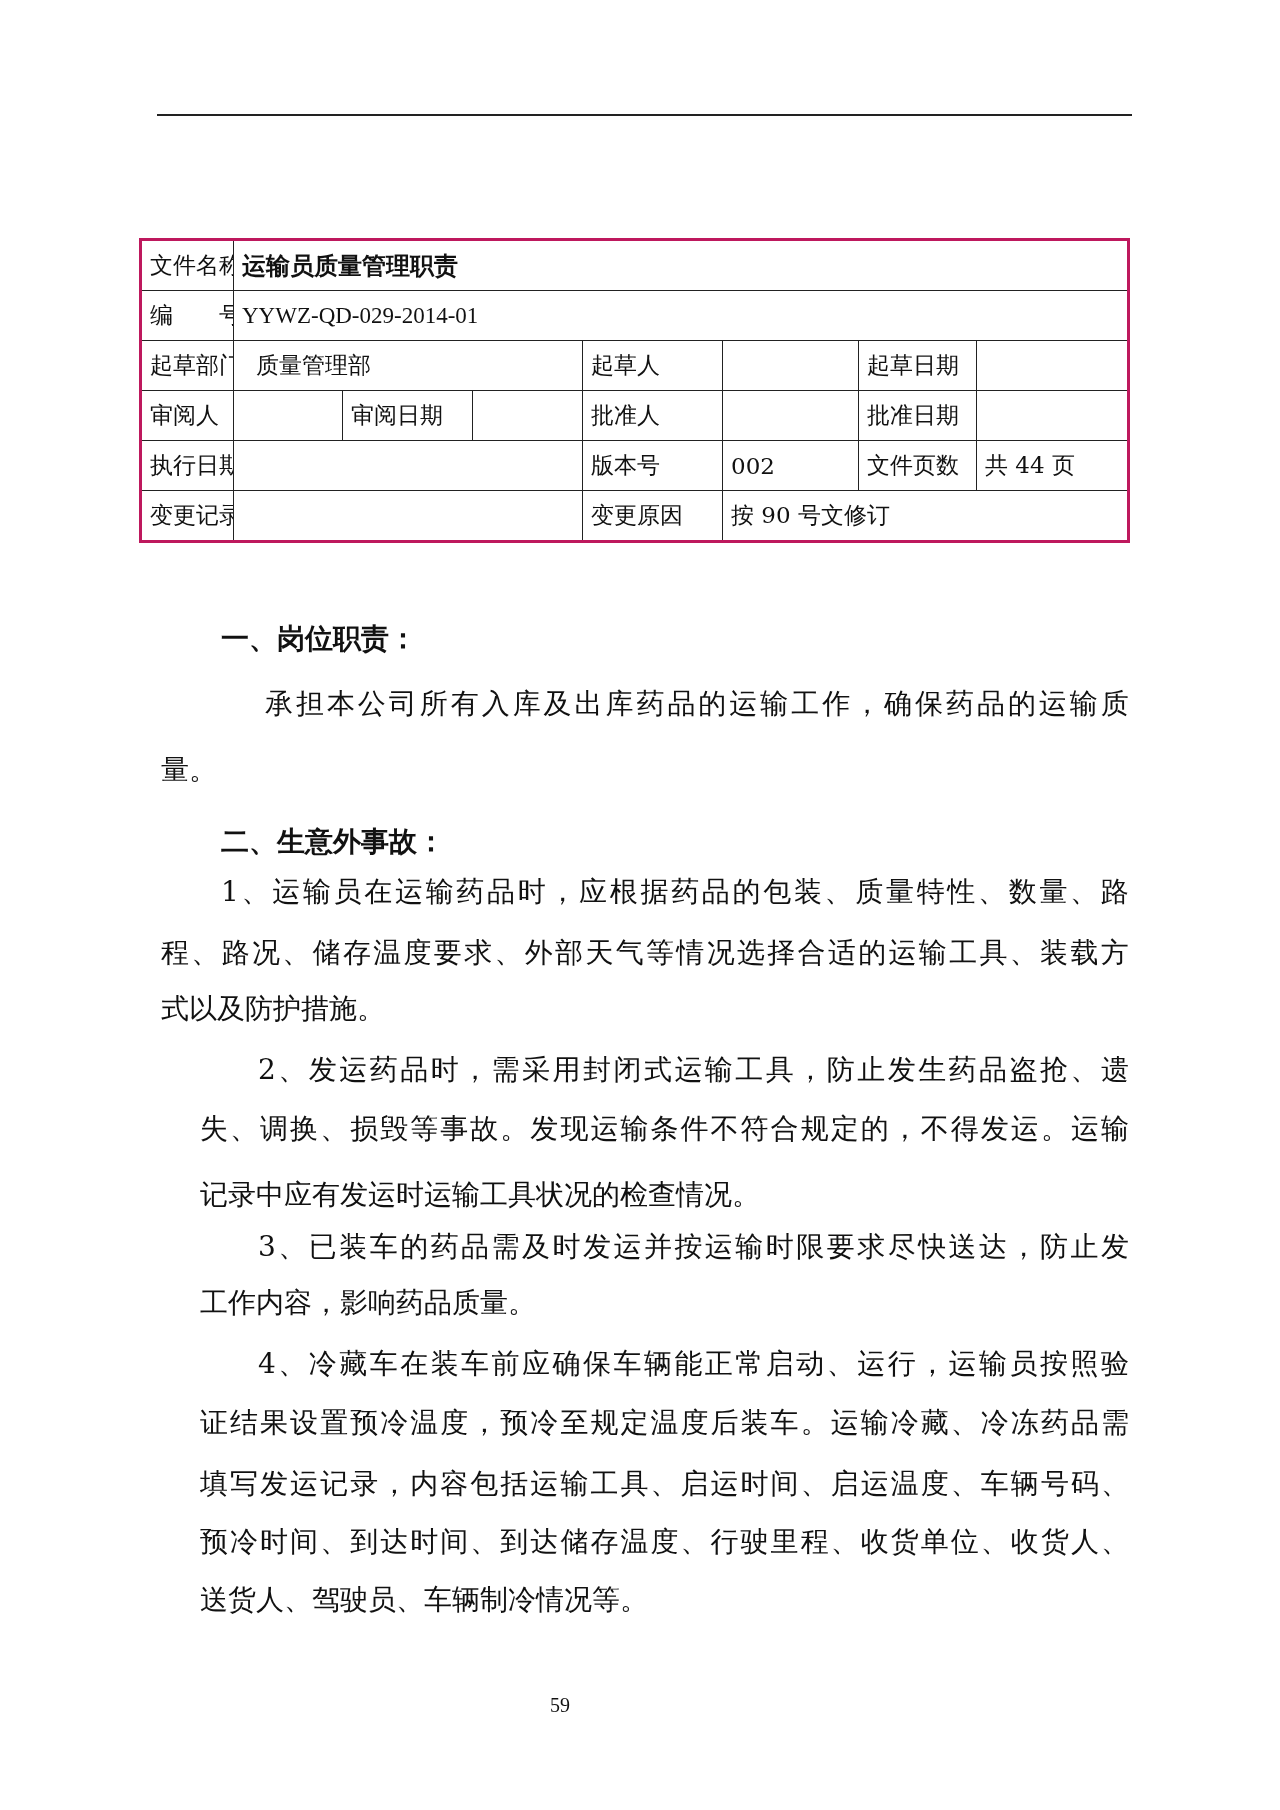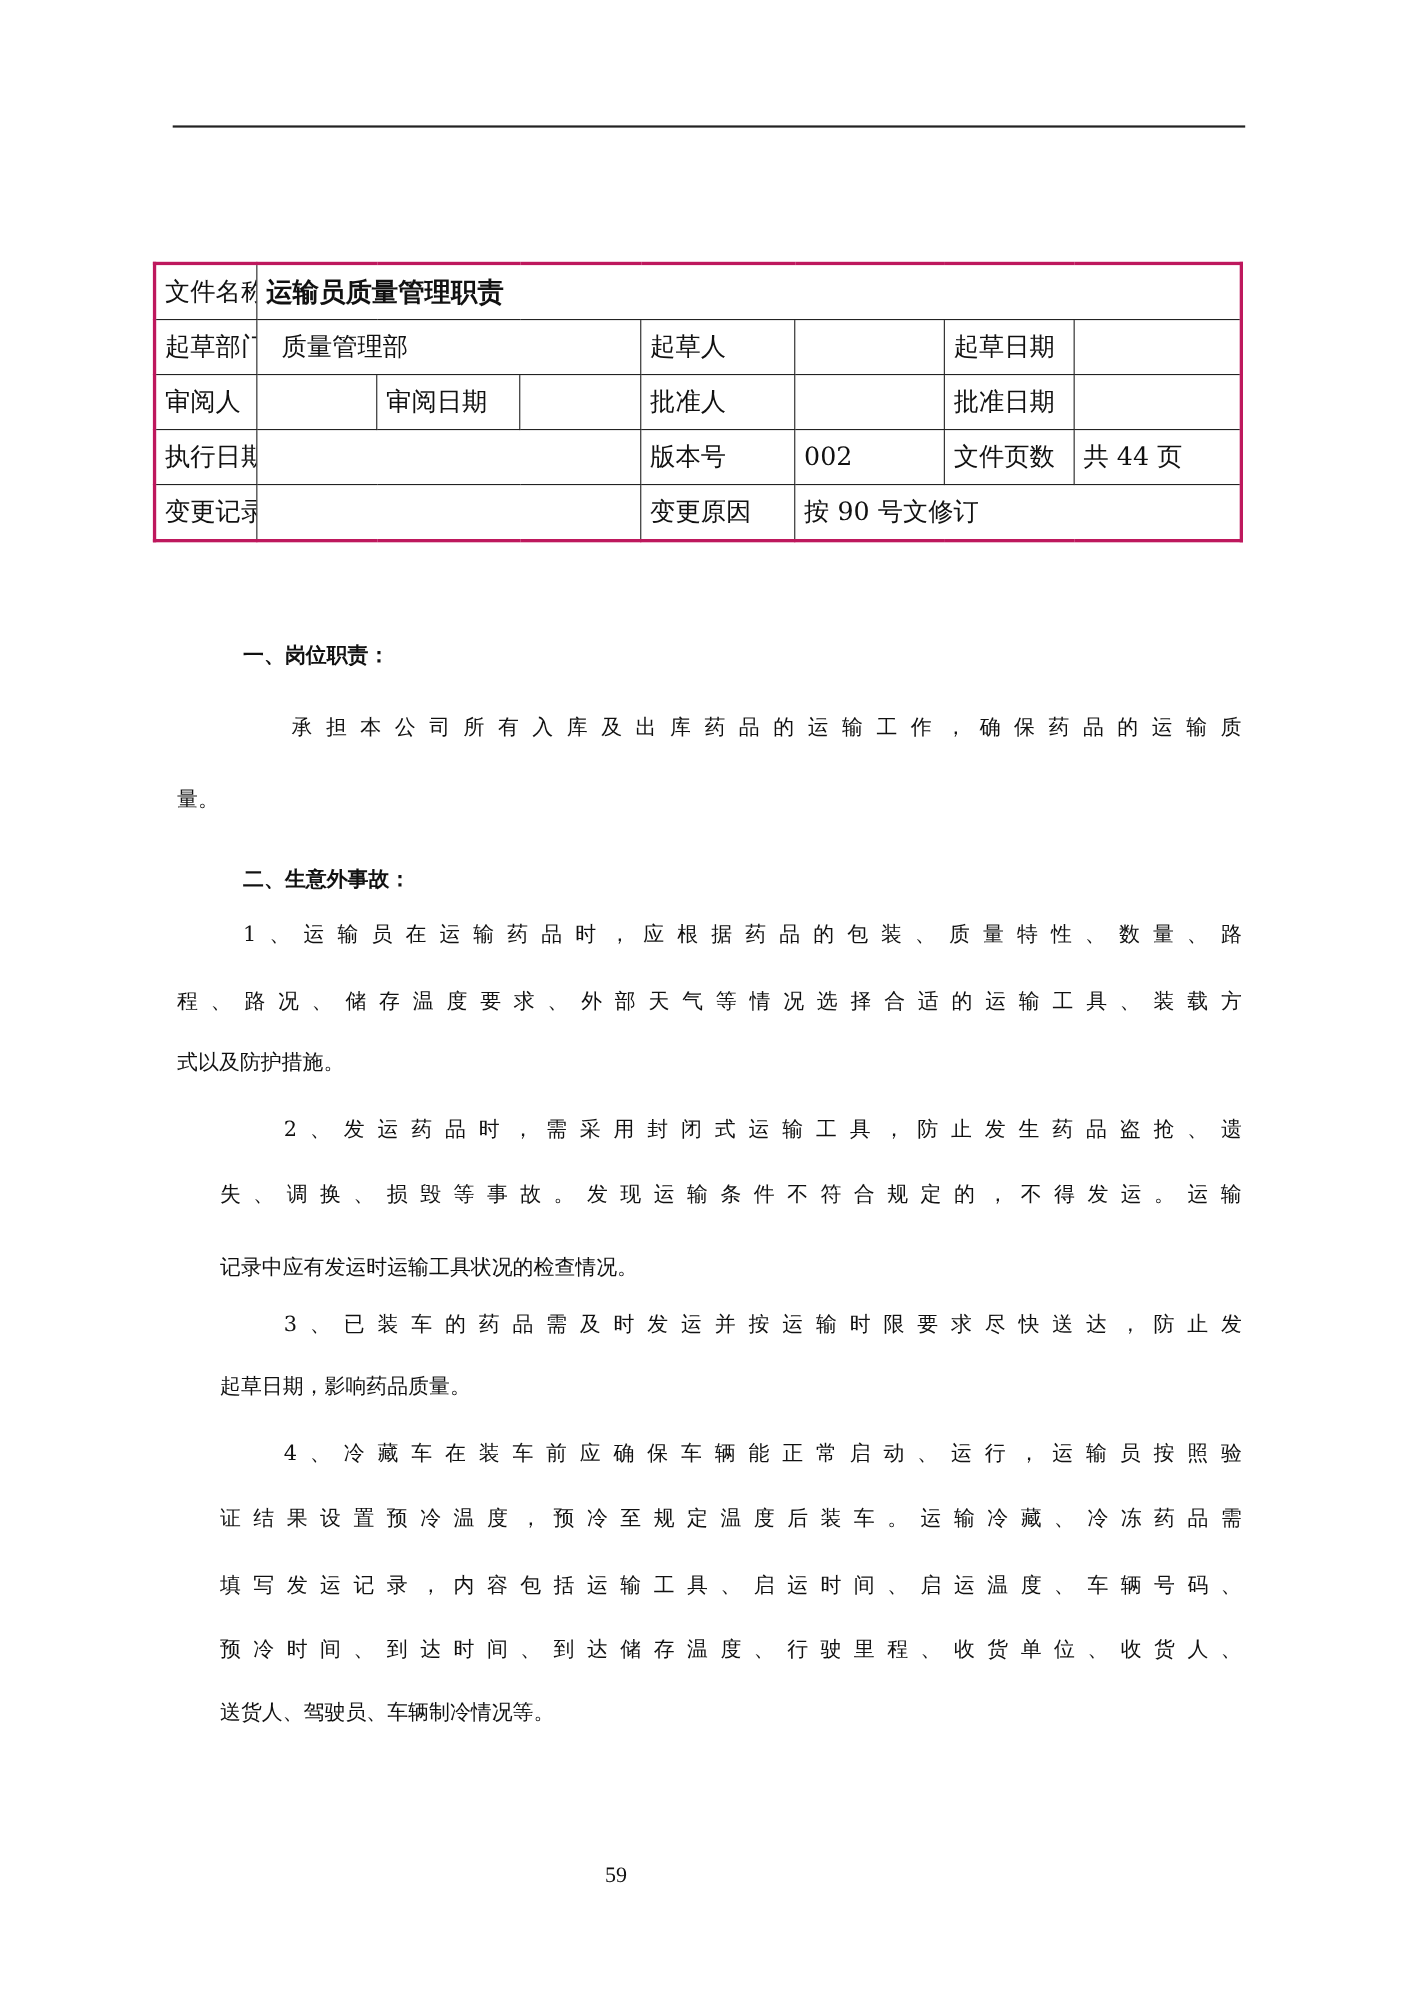--- a/index.html
+++ b/index.html
@@ -5,21 +5,21 @@
   html, body { margin: 0; padding: 0; background: #ffffff; }
   body { width: 1280px; height: 1810px; position: relative; overflow: hidden;
          font-family: "DejaVu Serif", "Liberation Serif", serif; color: #111; }
   .header-rule { position: absolute; left: 157px; top: 114px; width: 975px; height: 0;
                  border-top: 2px solid #222; }
   table.meta { position: absolute; left: 139px; top: 238px; width: 988px; border-collapse: collapse;
                border: 3px solid #be185d; table-layout: fixed; }
   table.meta td { border: 1.5px solid #222; height: 49px; padding: 0 8px; font-size: 23px;
                   white-space: nowrap; overflow: hidden; vertical-align: middle; }
   table.meta td.title { font-weight: bold; font-size: 24px; }
-  .line { position: absolute; font-size: 19px; line-height: 36px; white-space: nowrap; }
+  .line { position: absolute; font-size: 28px; line-height: 36px; white-space: nowrap; margin-top: 43px; }
   .heading { font-weight: bold; }
   .page-num { position: absolute; left: 0; width: 1120px; text-align: center; top: 1694px;
               font-size: 20px; font-family: "Liberation Serif", serif; }
 </style>
 </head>
 <body>
 
 <div class="header-rule"></div>
 
 <table class="meta">
@@ -32,20 +32,24 @@
       <col style="width:136px">
       <col style="width:118px">
       <col style="width:152px">
   </colgroup>
   <tbody>
       <tr>
     <td>文件名称</td>
     <td colspan="7" class="title">运输员质量管理职责</td>
   </tr>
   <tr>
+    <td>编　　号</td>
+    <td colspan="7" style="font-family:'Liberation Serif',serif;">YYWZ-QD-029-2014-01</td>
+  </tr>
+  <tr>
     <td>起草部门</td>
     <td colspan="3" style="padding-left:22px">质量管理部</td>
     <td>起草人</td>
     <td></td>
     <td>起草日期</td>
     <td></td>
   </tr>
   <tr>
     <td>审阅人</td>
     <td></td>
@@ -266,21 +270,21 @@
     <span>求</span>
     <span>尽</span>
     <span>快</span>
     <span>送</span>
     <span>达</span>
     <span>，</span>
     <span>防</span>
     <span>止</span>
     <span>发</span>
   </div>
-<div class="line" style="left:200px; top:1242px;">起草日期，影响药品质量。</div>
+<div class="line" style="left:200px; top:1242px;">工作内容，影响药品质量。</div>
 
 <div class="line" style="left: 258px; top: 1303px; width: 871px; text-align: justify; text-align-last: justify; display: flex; justify-content: space-between;">
     <span>4</span>
     <span>、</span>
     <span>冷</span>
     <span>藏</span>
     <span>车</span>
     <span>在</span>
     <span>装</span>
     <span>车</span>

